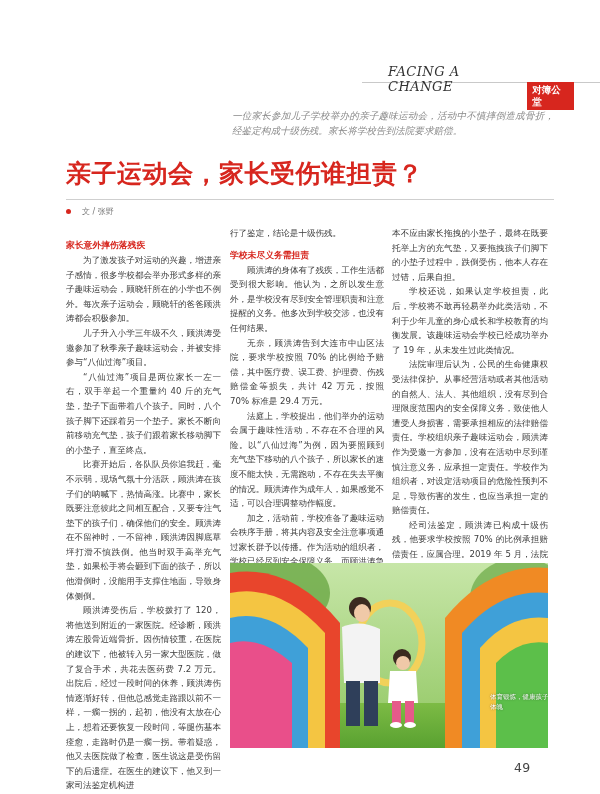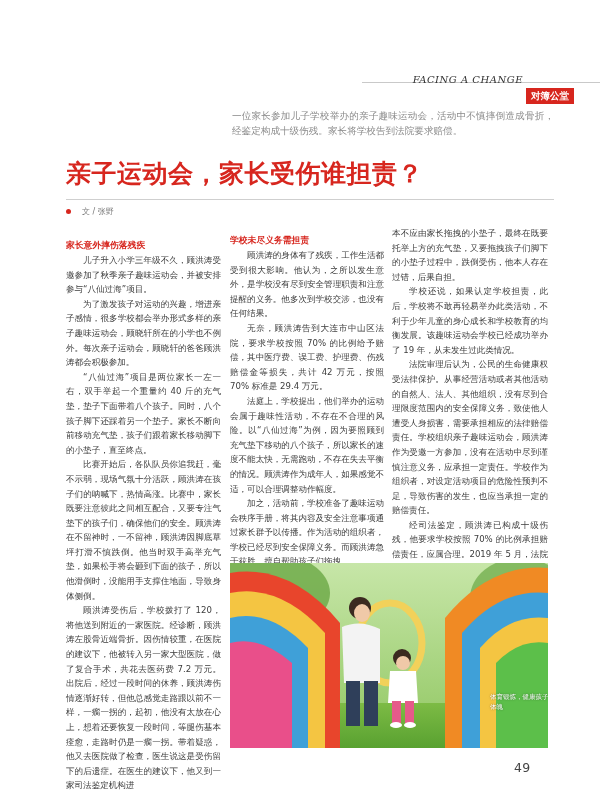--- a/index.html
+++ b/index.html
@@ -8,33 +8,33 @@
 
   .page { position: absolute; left: 0; top: 0; width: 600px; height: 794px; background: #fff; }
 
   
   .header-line { position: absolute; left: 362px; top: 82px; width: 238px; height: 1px; background: #c9c9c9; }
   .header-tab {
     position: absolute; left: 388px; top: 70px; height: 18px; width: 212px;
     display: flex; align-items: center; justify-content: flex-end; padding-right: 26px;
   }
   .header-en {
-    font-family: "DejaVu Serif", serif; font-style: italic; font-size: 10px; letter-spacing: 0.5px;
+    font-family: "DejaVu Serif", serif; font-style: italic; font-size: 13px; letter-spacing: 0.5px;
     color: #333; margin-right: 3px;
   }
   .header-cn {
     background: #d7261e; color: #fff; font-size: 9.5px; font-weight: bold; padding: 2px 5px 2px 5px;
     line-height: 12px;
     margin-top: 34px;
   }
 
   
   .lead {
     position: absolute; left: 232px; top: 108px; width: 322px;
-    font-size: 9.6px; line-height: 15px; color: #8a8a8a; text-align: justify;
+    font-size: 9.6px; line-height: 15px; color: #8a8a8a; text-align: justify; font-style: italic;
   }
 
   
   .title {
     position: absolute; left: 66px; top: 158px; width: 460px;
     font-size: 25px; font-weight: bold; color: #d7261e; letter-spacing: 0.5px; line-height: 32px;
   }
   .title-rule { position: absolute; left: 66px; top: 199px; width: 488px; height: 1px; background: #cfcfcf; }
 
   .byline {
@@ -88,28 +88,29 @@
 
   <h1 class="title">亲子运动会，家长受伤谁担责？</h1>
   <div class="title-rule"></div>
   <div class="byline">
     <span class="byline-dot"></span>
     <span>文 / 张野</span>
   </div>
 
   <div class="col col1">
     <div class="sec-head">家长意外摔伤落残疾</div>
+    <p>为了激发孩子对运动的兴趣，增进亲子感情，很多学校都会举办形式多样的亲子趣味运动会，顾晓轩所在的小学也不例外。每次亲子运动会，顾晓轩的爸爸顾洪涛都会积极参加。</p>
     <p>儿子升入小学三年级不久，顾洪涛受邀参加了秋季亲子趣味运动会，并被安排参与“八仙过海”项目。</p>
-    <p>为了激发孩子对运动的兴趣，增进亲子感情，很多学校都会举办形式多样的亲子趣味运动会，顾晓轩所在的小学也不例外。每次亲子运动会，顾晓轩的爸爸顾洪涛都会积极参加。</p>
     <p>“八仙过海”项目是两位家长一左一右，双手举起一个重量约 40 斤的充气垫，垫子下面带着八个孩子。同时，八个孩子脚下还踩着另一个垫子。家长不断向前移动充气垫，孩子们跟着家长移动脚下的小垫子，直至终点。</p>
     <p>比赛开始后，各队队员你追我赶，毫不示弱，现场气氛十分活跃，顾洪涛在孩子们的呐喊下，热情高涨。比赛中，家长既要注意彼此之间相互配合，又要专注气垫下的孩子们，确保他们的安全。顾洪涛在不留神时，一不留神，顾洪涛因脚底草坪打滑不慎跌倒。他当时双手高举充气垫，如果松手将会砸到下面的孩子，所以他滑倒时，没能用手支撑住地面，导致身体侧倒。</p>
     <p>顾洪涛受伤后，学校拨打了 120，将他送到附近的一家医院。经诊断，顾洪涛左股骨近端骨折。因伤情较重，在医院的建议下，他被转入另一家大型医院，做了复合手术，共花去医药费 7.2 万元。出院后，经过一段时间的休养，顾洪涛伤情逐渐好转，但他总感觉走路跟以前不一样，一瘸一拐的，起初，他没有太放在心上，想着还要恢复一段时间，等腿伤基本痊愈，走路时仍是一瘸一拐。带着疑惑，他又去医院做了检查，医生说这是受伤留下的后遗症。在医生的建议下，他又到一家司法鉴定机构进</p>
   </div>
 
   <div class="col col2">
+    <p class="noindent">行了鉴定，结论是十级伤残。</p>
     <div class="sec-head">学校未尽义务需担责</div>
     <p>顾洪涛的身体有了残疾，工作生活都受到很大影响。他认为，之所以发生意外，是学校没有尽到安全管理职责和注意提醒的义务。他多次到学校交涉，也没有任何结果。</p>
     <p>无奈，顾洪涛告到大连市中山区法院，要求学校按照 70% 的比例给予赔偿，其中医疗费、误工费、护理费、伤残赔偿金等损失，共计 42 万元，按照 70% 标准是 29.4 万元。</p>
     <p>法庭上，学校提出，他们举办的运动会属于趣味性活动，不存在不合理的风险。以“八仙过海”为例，因为要照顾到充气垫下移动的八个孩子，所以家长的速度不能太快，无需跑动，不存在失去平衡的情况。顾洪涛作为成年人，如果感觉不适，可以合理调整动作幅度。</p>
     <p>加之，活动前，学校准备了趣味运动会秩序手册，将其内容及安全注意事项通过家长群予以传播。作为活动的组织者，学校已经尽到安全保障义务。而顾洪涛急于获胜，擅自帮助孩子们拖拽</p>
   </div>
 
   <div class="col col3">
     <p class="noindent">本不应由家长拖拽的小垫子，最终在既要托举上方的充气垫，又要拖拽孩子们脚下的小垫子过程中，跌倒受伤，他本人存在过错，后果自担。</p>
     <p>学校还说，如果认定学校担责，此后，学校将不敢再轻易举办此类活动，不利于少年儿童的身心成长和学校教育的均衡发展。该趣味运动会学校已经成功举办了 19 年，从未发生过此类情况。</p>

